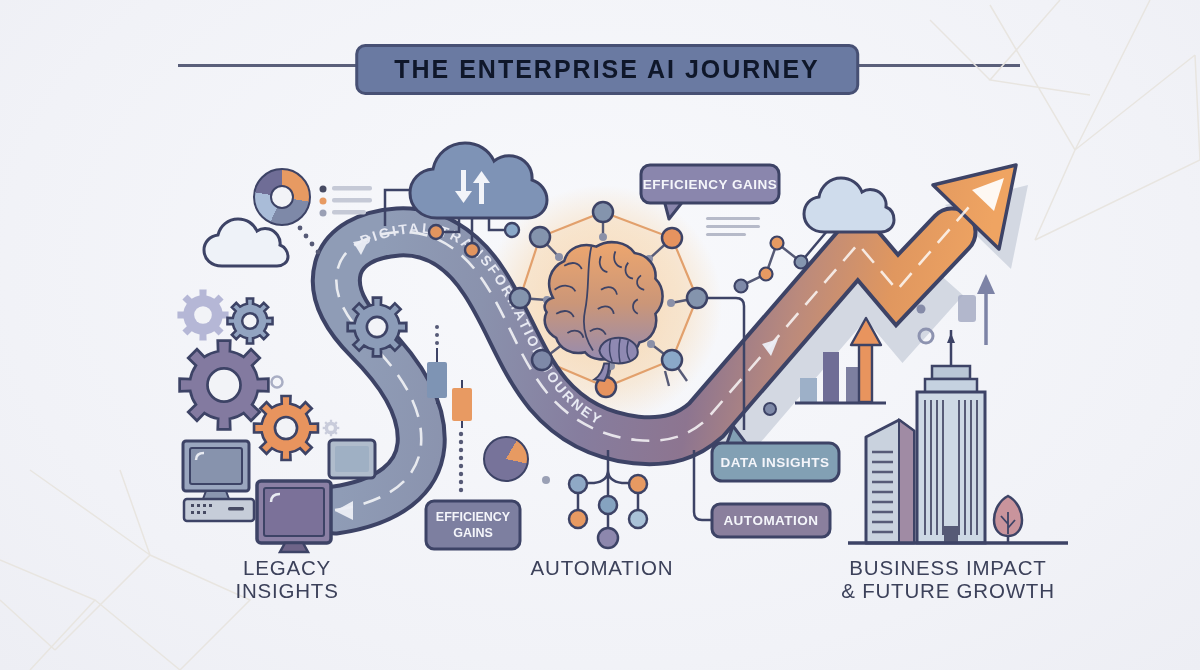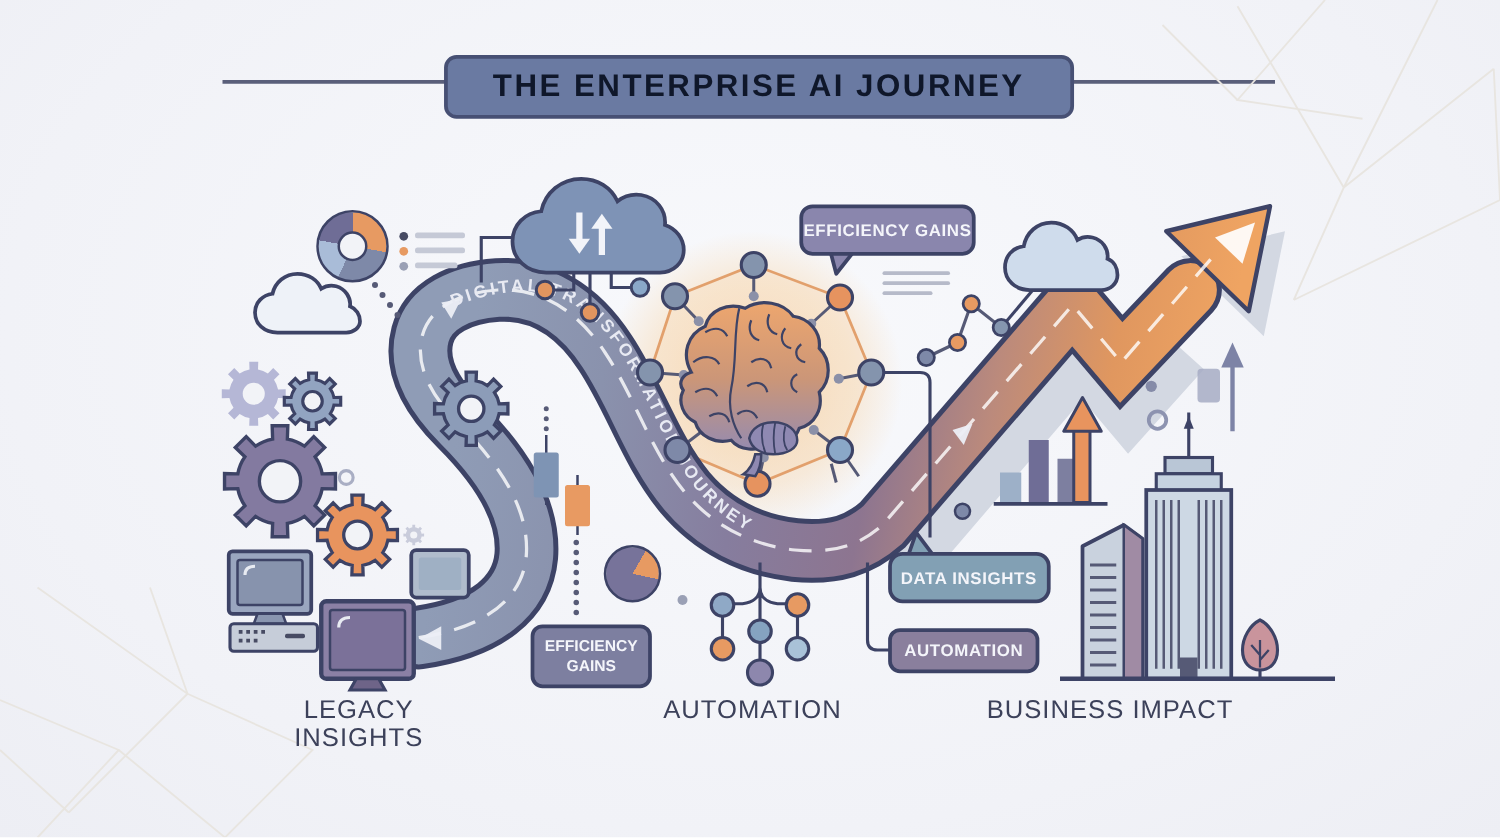--- a/index.html
+++ b/index.html
@@ -369,17 +369,18 @@
   </div>
   <div class="pie"></div>
 
   <div class="stage-label" style="left:127px;top:556px;">
     <div>LEGACY</div>
     <div>INSIGHTS</div>
   </div>
   <div class="stage-label" style="left:442px;top:556px;">
     <div>AUTOMATION</div>
   </div>
-  <div class="stage-label" style="left:728px;top:556px;text-align:center;">
+  <div class="stage-label" style="left:788px;top:556px;text-align:center;">
     <div>BUSINESS IMPACT</div>
+    <div>&amp; FUTURE GROWTH</div>
   </div>
 
 </div>
 
 </body></html>

